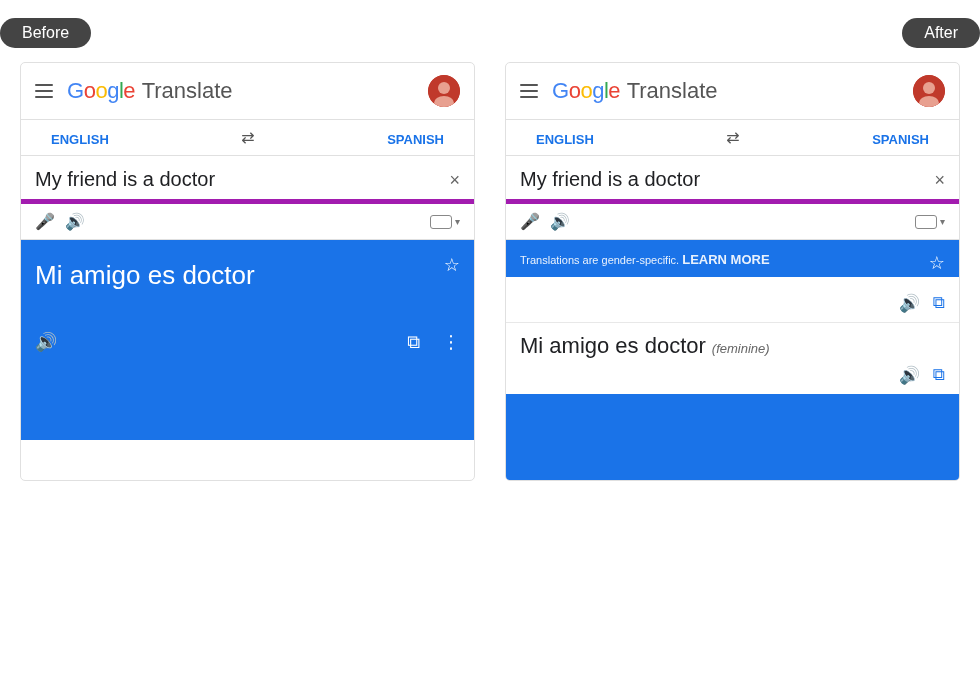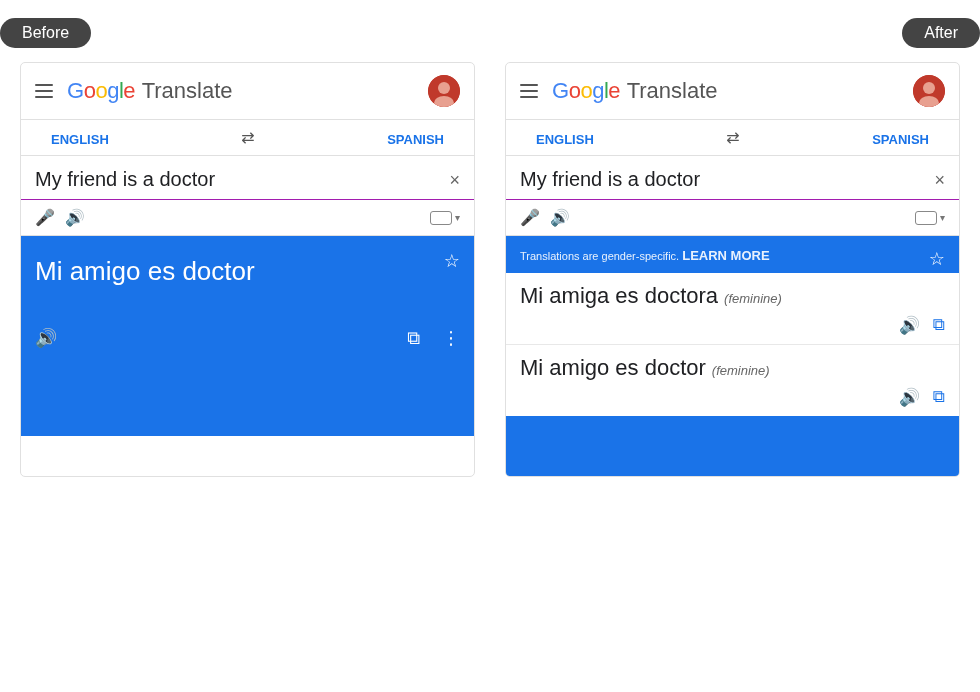--- a/index.html
+++ b/index.html
@@ -119,21 +119,21 @@
     }
     .swap-icon {
       font-size: 16px;
       color: #555;
       cursor: pointer;
     }
 
     
     .input-area {
       padding: 12px 14px 8px 14px;
-      border-bottom: 1px solid #a21caf;
+      border-bottom: 5px solid #a21caf;
     }
     .input-row {
       display: flex;
       align-items: flex-start;
       justify-content: space-between;
     }
     .input-text {
       font-size: 20px;
       font-weight: 400;
       color: #202124;
@@ -395,24 +395,20 @@
       </div>
     </div>
 
     <div class="result-box-after">
       <span class="star-btn-after">☆</span>
       <div class="gender-notice">
         <span>Translations are gender-specific.</span> <strong>LEARN MORE</strong>
       </div>
 
       <div class="gender-item">
-        <div class="gender-translation-row">
-          <span class="gender-main-text">Mi amiga es doctora</span>
-          <span class="gender-label">(feminine)</span>
-        </div>
         <div class="gender-actions">
           <span class="gender-action-icon">🔊</span>
           <span class="gender-action-icon">⧉</span>
         </div>
       </div>
 
       <div class="gender-item">
         <div class="gender-translation-row">
           <span class="gender-main-text">Mi amigo es doctor</span>
           <span class="gender-label">(feminine)</span>

